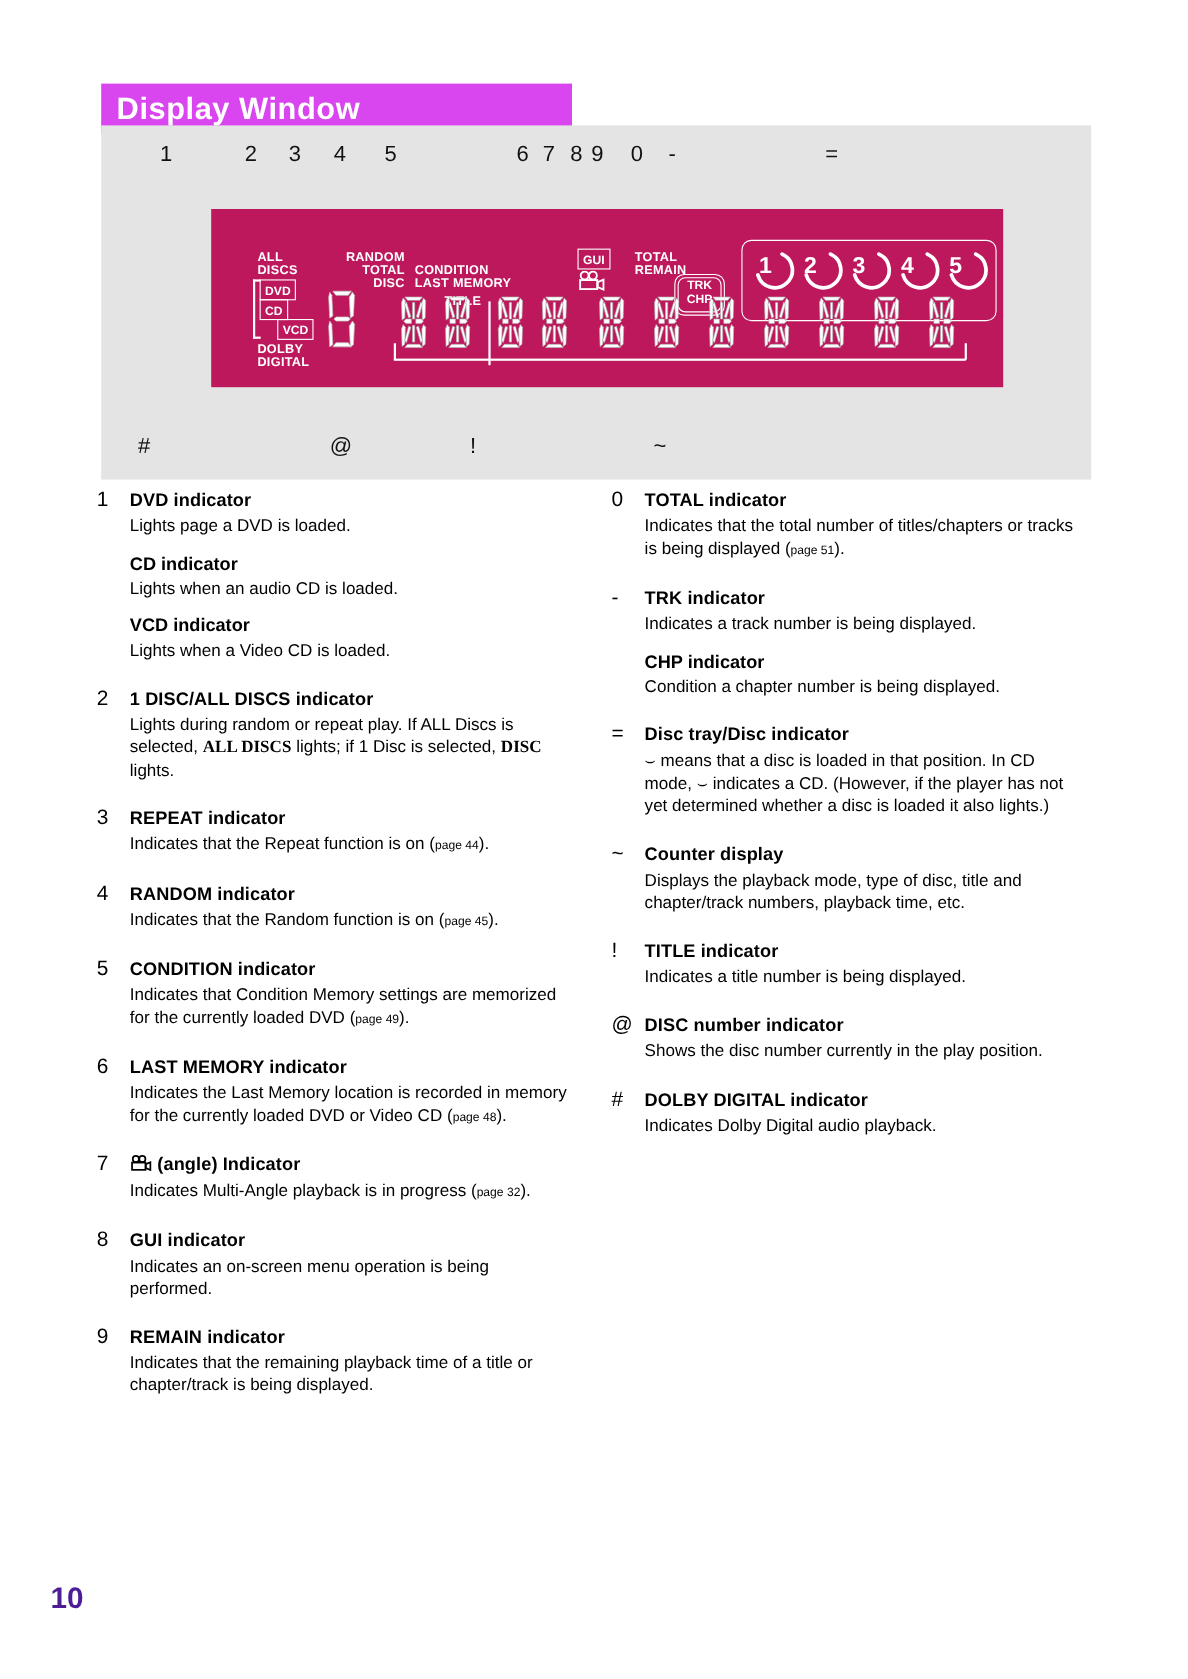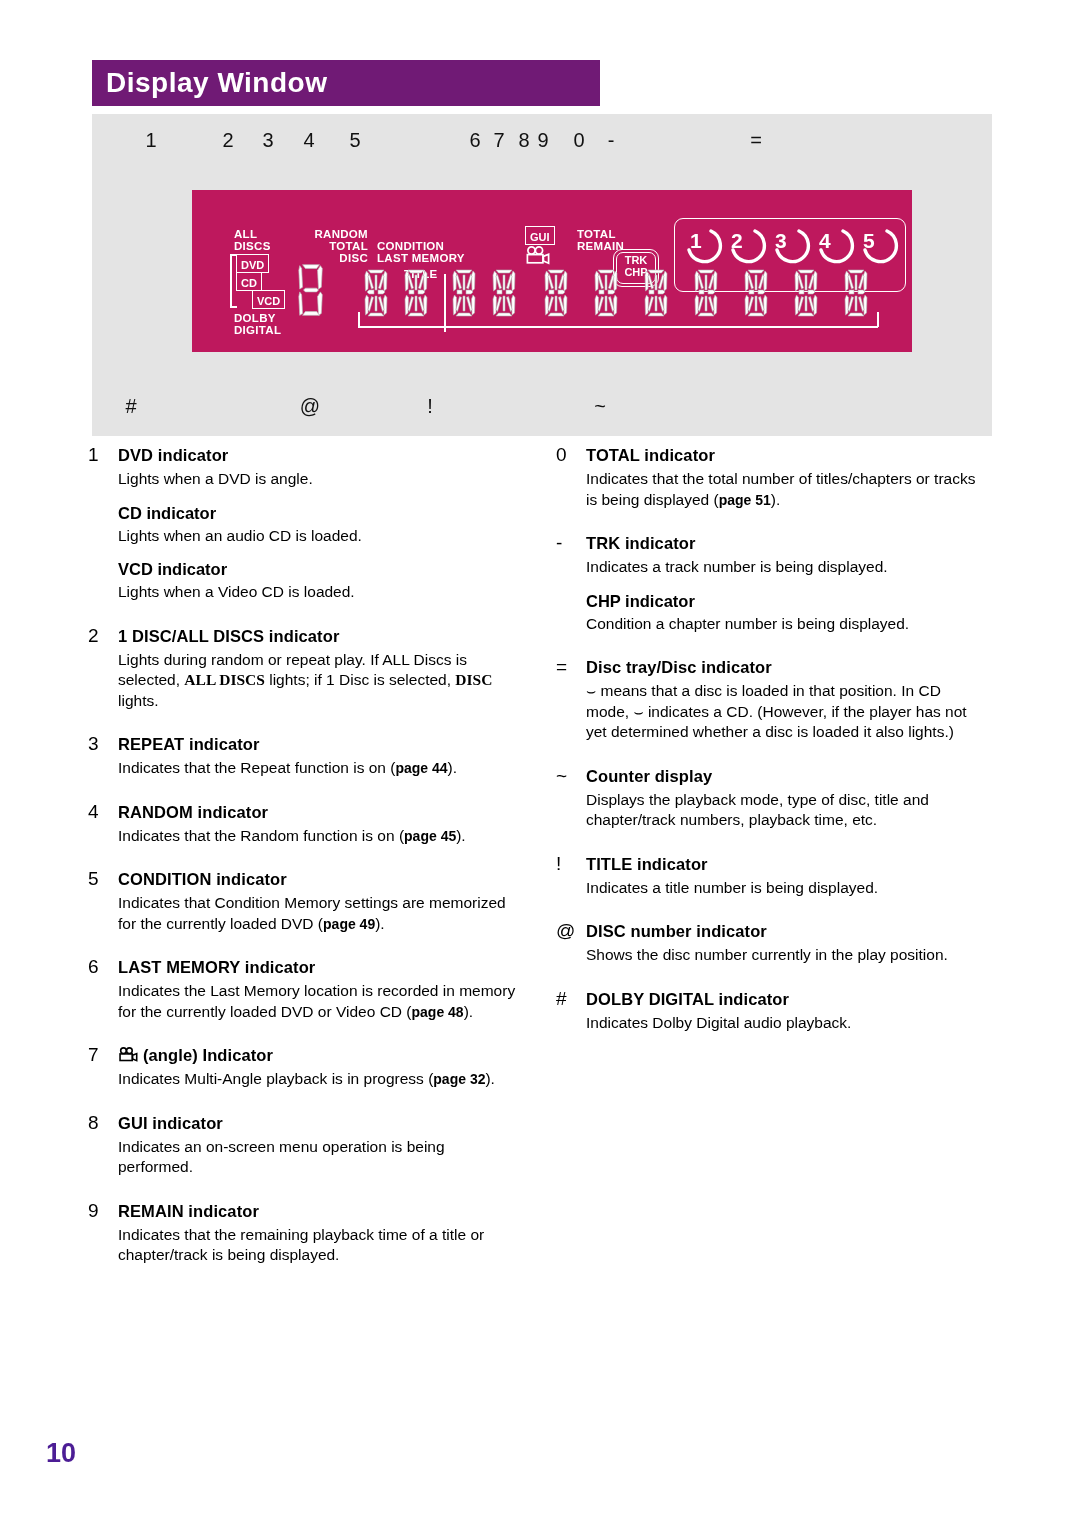--- a/index.html
+++ b/index.html
@@ -13,24 +13,24 @@
     position: relative;
     font-family: "Liberation Sans", sans-serif;
     color: #000;
     overflow: hidden;
   }
 
   
   #header-bar {
     position: absolute;
     left: 92px;
-    top: 60px;
-    width: 508px;
+    top: 76px;
+    width: 428px;
     height: 46px;
-    background: #701a75;
+    background: #d946ef;
     display: flex;
     align-items: center;
   }
   #header-title {
     color: #ffffff;
     font-size: 28px;
     font-weight: bold;
     letter-spacing: 0.5px;
     padding-left: 14px;
   }
@@ -170,21 +170,21 @@
     margin-left: 30px;
     margin-top: 14px;
   }
   .desc {
     margin-left: 30px;
     font-size: 15.5px;
     line-height: 20.5px;
     margin-top: 3px;
   }
   .gap-lg { height: 22px; }
-  .pg { font-weight: bold; font-size: 14px; }
+  .pg { font-weight: normal; font-size: 11px; }
   .bd { font-weight: bold; font-family: Liberation Serif, serif; }
 
   
   .angle-inline {
     display: inline-block;
     vertical-align: -2px;
     width: 22px;
     height: 16px;
     position: relative;
     margin-right: 3px;
@@ -539,21 +539,21 @@
   </div>
 </div>
 
 <div class="column" id="col-left">
 
   <div class="entry">
     <div class="entry-head">
       <div class="marker">1</div>
       <div class="heading">DVD indicator</div>
     </div>
-    <div class="desc">Lights when a DVD is angle.</div>
+    <div class="desc">Lights page a DVD is loaded.</div>
     <div class="sub-heading">CD indicator</div>
     <div class="desc">Lights when an audio CD is loaded.</div>
     <div class="sub-heading">VCD indicator</div>
     <div class="desc">Lights when a Video CD is loaded.</div>
   </div>
   <div class="gap-lg"></div>
 
   <div class="entry">
     <div class="entry-head">
       <div class="marker">2</div>

